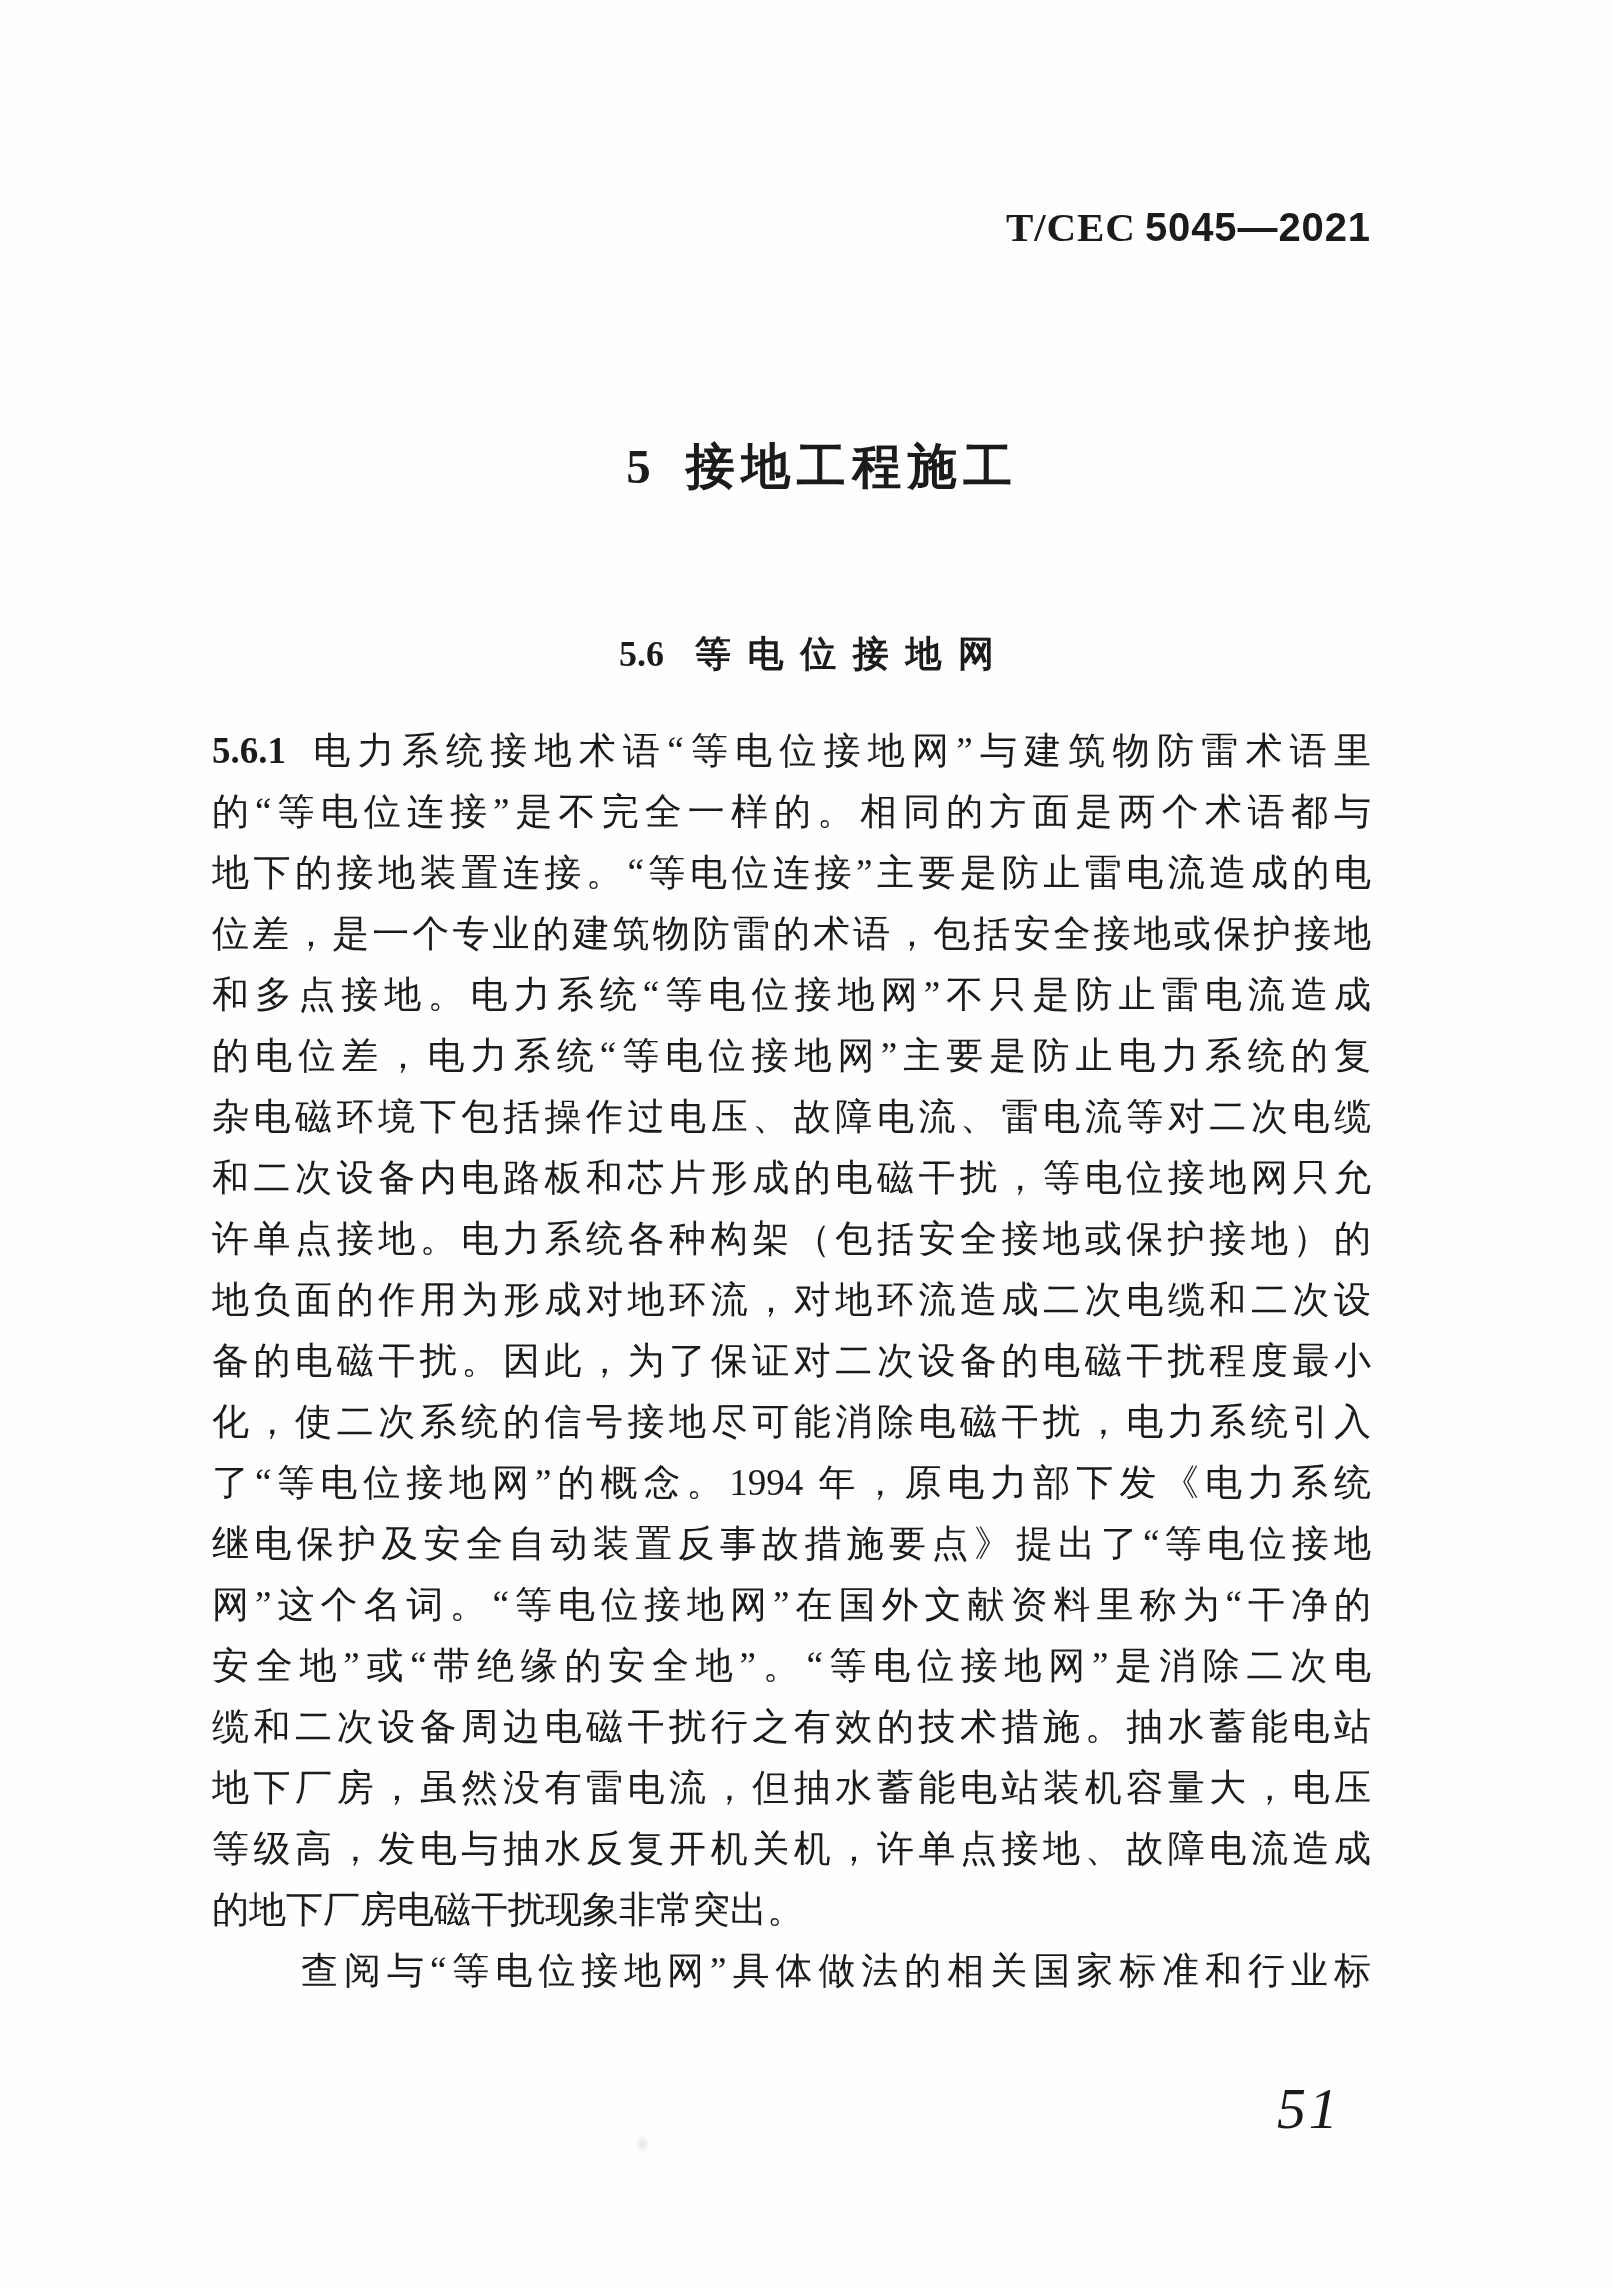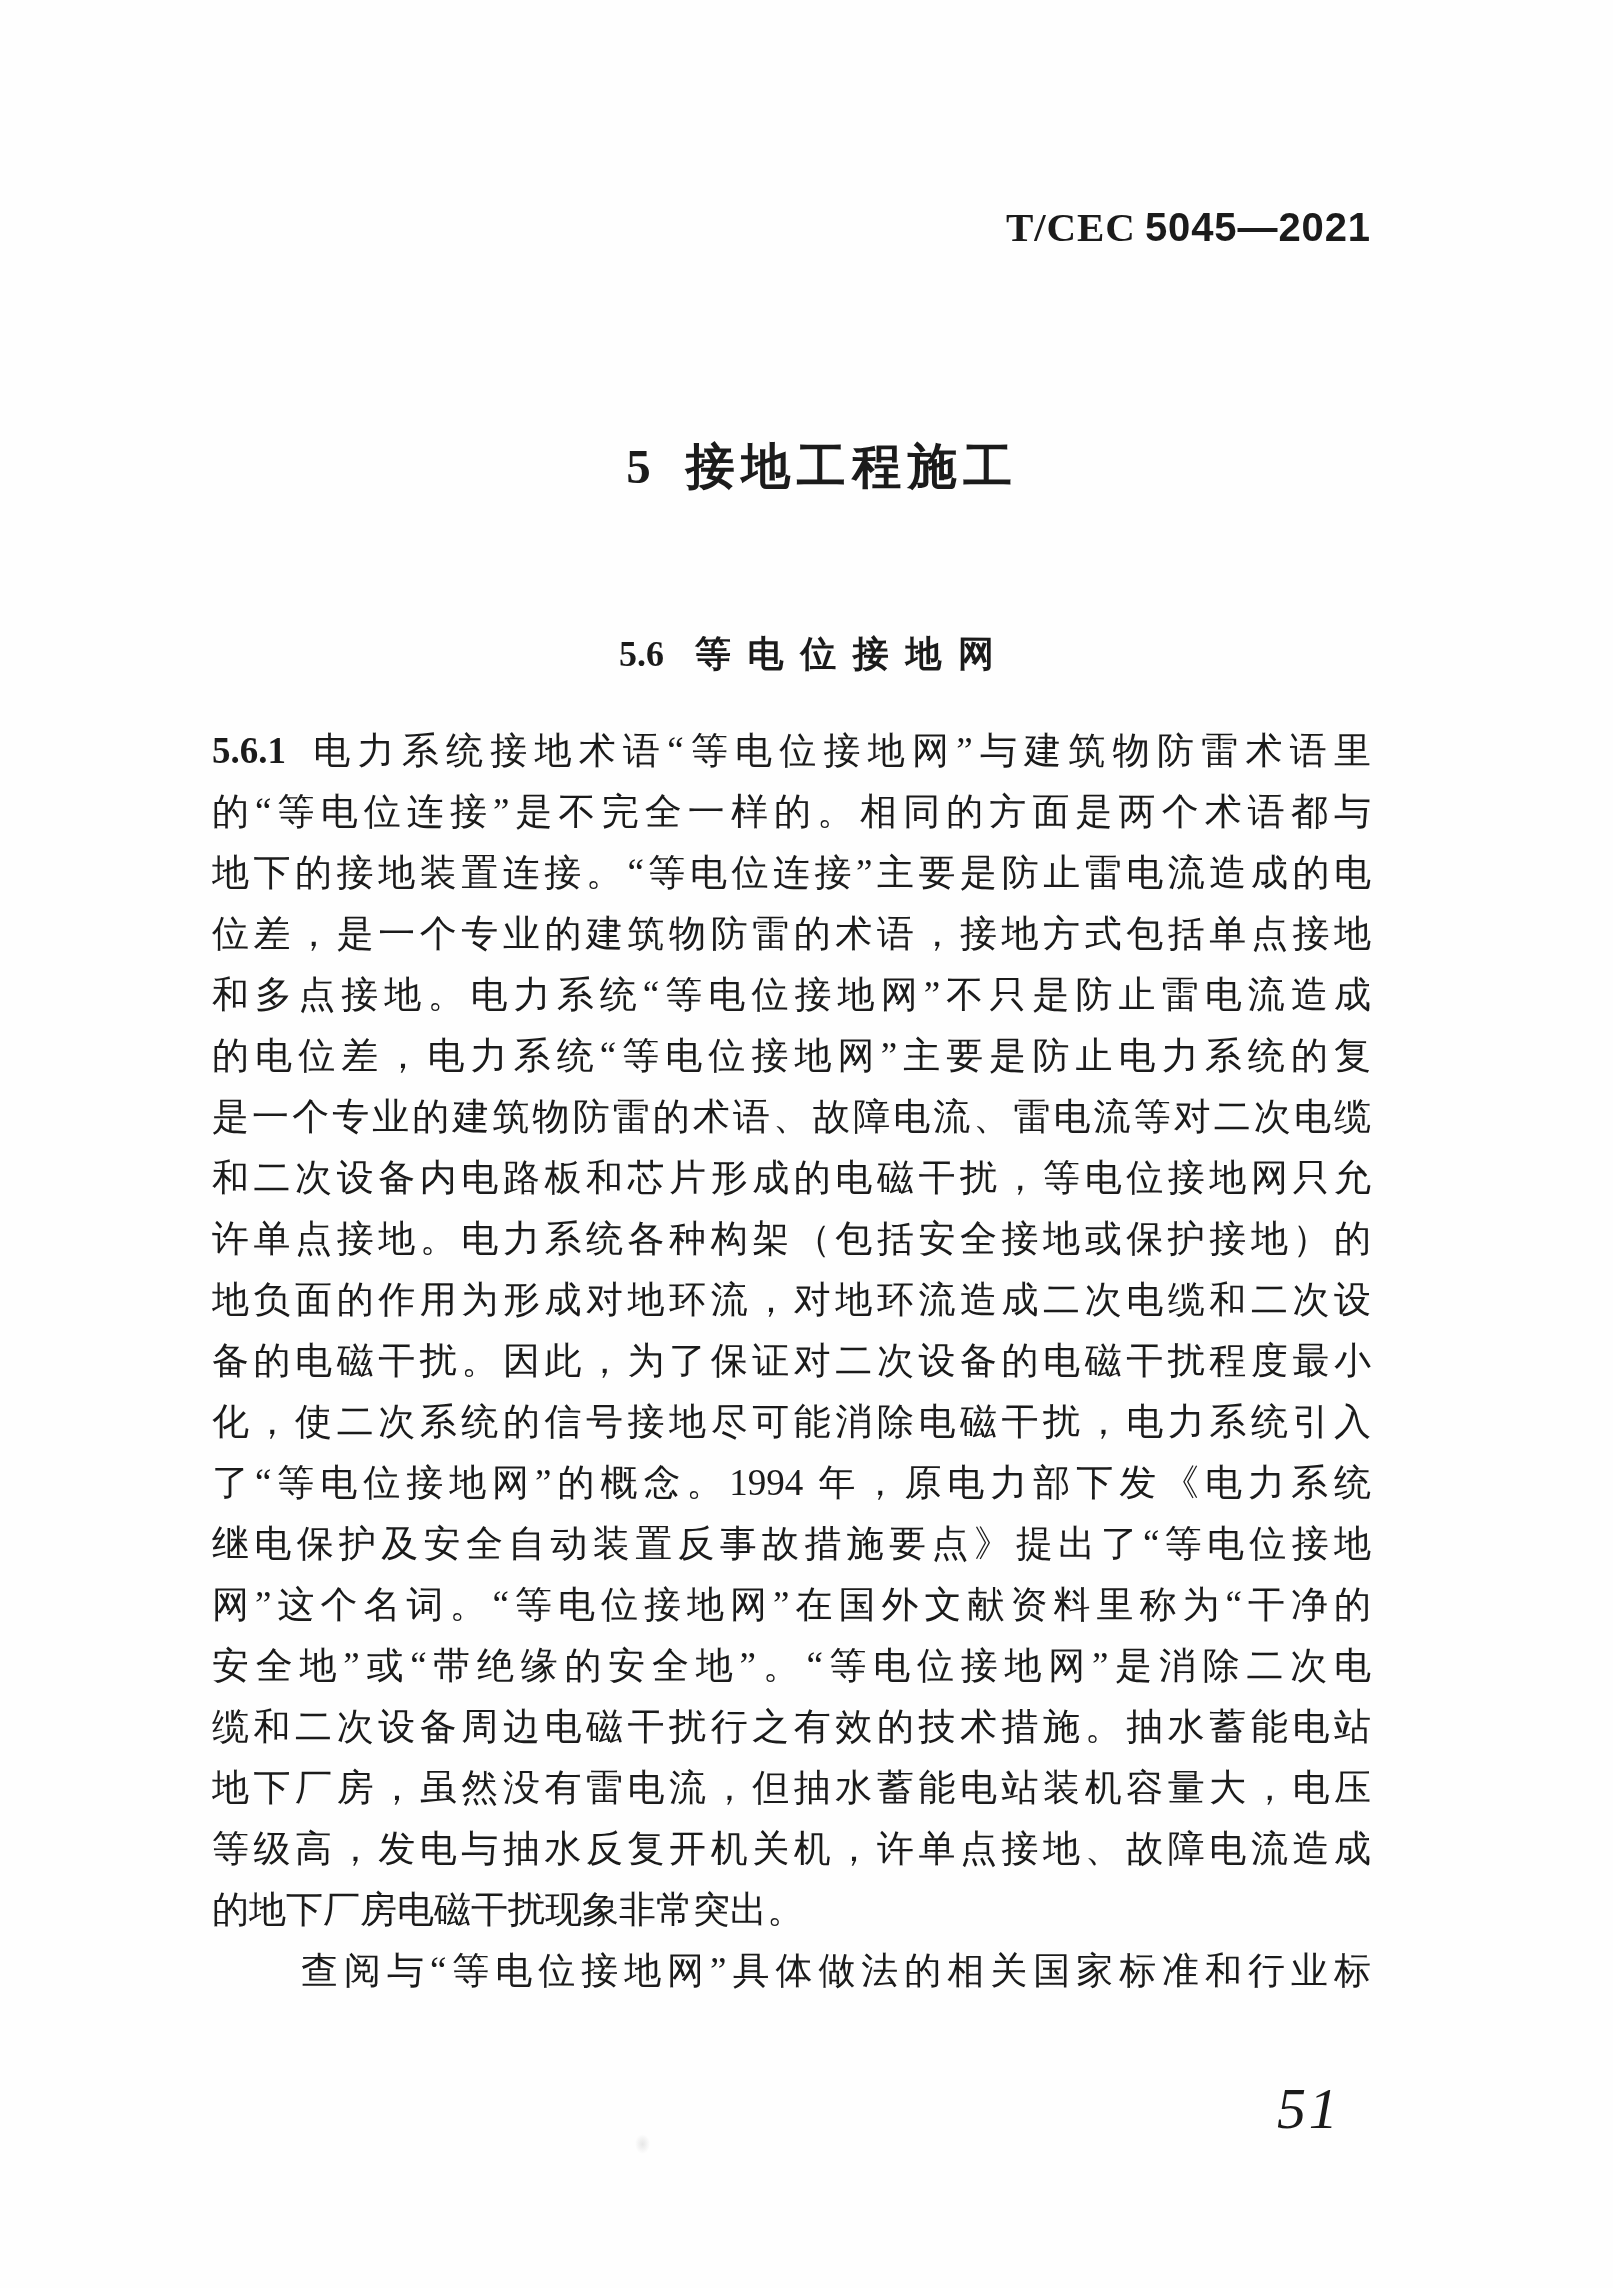--- a/index.html
+++ b/index.html
@@ -121,24 +121,24 @@
   </div>
 
   <div class="section-heading">
     <span class="sec-num">5.6</span><span class="sec-text">等电位接地网</span>
   </div>
 
   <div class="body-block">
     <div class="bline"><span class="clause-num">5.6.1</span><span>电力系统接地术语“等电位接地网”与建筑物防雷术语里</span></div>
     <div class="bline">的“等电位连接”是不完全一样的。相同的方面是两个术语都与</div>
     <div class="bline">地下的接地装置连接。“等电位连接”主要是防止雷电流造成的电</div>
-    <div class="bline">位差，是一个专业的建筑物防雷的术语，接地方式包括单点接地</div>
+    <div class="bline">位差，是一个专业的建筑物防雷的术语，包括安全接地或保护接地</div>
     <div class="bline">和多点接地。电力系统“等电位接地网”不只是防止雷电流造成</div>
     <div class="bline">的电位差，电力系统“等电位接地网”主要是防止电力系统的复</div>
-    <div class="bline">是一个专业的建筑物防雷的术语、故障电流、雷电流等对二次电缆</div>
+    <div class="bline">杂电磁环境下包括操作过电压、故障电流、雷电流等对二次电缆</div>
     <div class="bline">和二次设备内电路板和芯片形成的电磁干扰，等电位接地网只允</div>
     <div class="bline">许单点接地。电力系统各种构架（包括安全接地或保护接地）的</div>
     <div class="bline">地负面的作用为形成对地环流，对地环流造成二次电缆和二次设</div>
     <div class="bline">备的电磁干扰。因此，为了保证对二次设备的电磁干扰程度最小</div>
     <div class="bline">化，使二次系统的信号接地尽可能消除电磁干扰，电力系统引入</div>
     <div class="bline">了“等电位接地网”的概念。1994 年，原电力部下发《电力系统</div>
     <div class="bline">继电保护及安全自动装置反事故措施要点》提出了“等电位接地</div>
     <div class="bline">网”这个名词。“等电位接地网”在国外文献资料里称为“干净的</div>
     <div class="bline">安全地”或“带绝缘的安全地”。“等电位接地网”是消除二次电</div>
     <div class="bline">缆和二次设备周边电磁干扰行之有效的技术措施。抽水蓄能电站</div>

